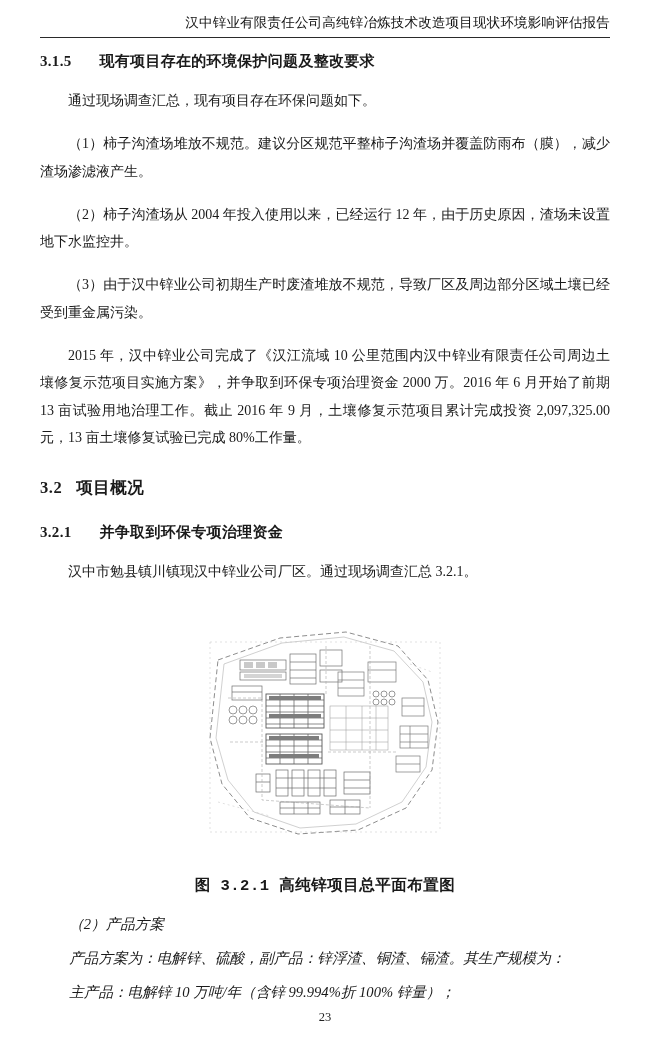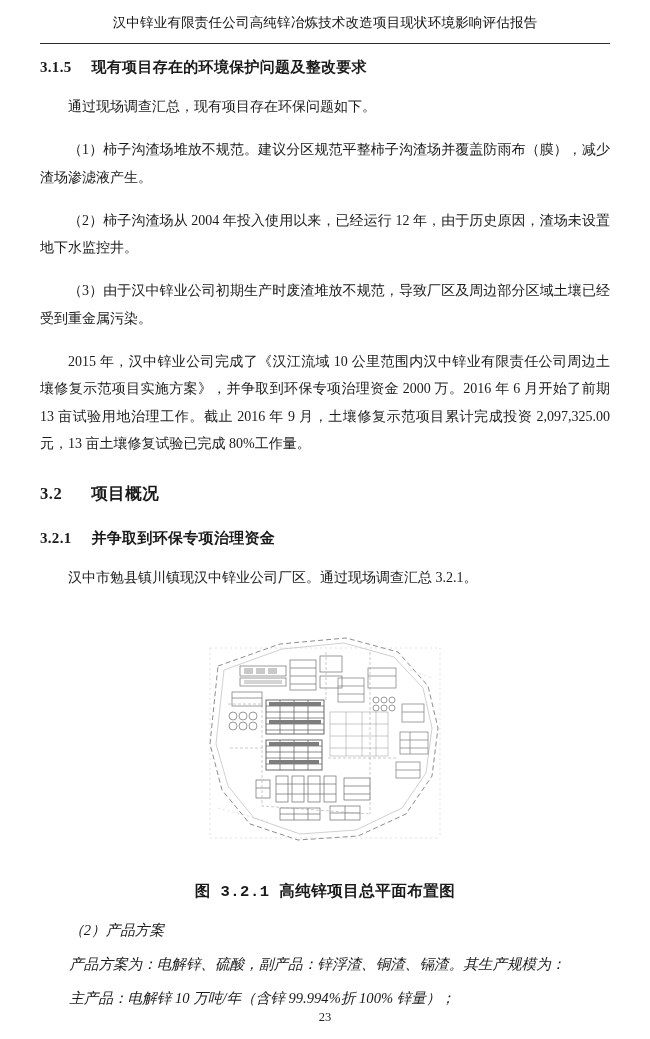--- a/index.html
+++ b/index.html
@@ -16,45 +16,45 @@
     overflow: hidden;
   }
   .page {
     width: 650px;
     height: 1039px;
     box-sizing: border-box;
     padding: 14px 40px 0 40px;
     position: relative;
   }
   .header {
-    text-align: center;
+    text-align: right;
     font-size: 13.5px;
     letter-spacing: 0.2px;
-    padding-bottom: 11px;
+    padding-bottom: 5px;
     border-bottom: 1.1px solid #2a2a2a;
     margin-bottom: 14px;
     color: #111;
   }
   h3.sec-heading {
     font-size: 15px;
     font-weight: bold;
     margin: 10px 0 12px 0;
     letter-spacing: 0.3px;
   }
   h3.sec-heading .num {
-    margin-right: 20px;
+    margin-right: 28px;
   }
   h2.sec-heading-big {
     font-size: 16.5px;
     font-weight: bold;
     margin: 26px 0 24px 0;
     letter-spacing: 0.5px;
   }
   h2.sec-heading-big .num {
-    margin-right: 29px;
+    margin-right: 14px;
   }
   p.body {
     font-size: 14px;
     line-height: 1.95;
     margin: 16px 0 3px 0;
     text-align: justify;
     text-justify: inter-ideograph;
   }
   p.indent {
     text-indent: 2em;

